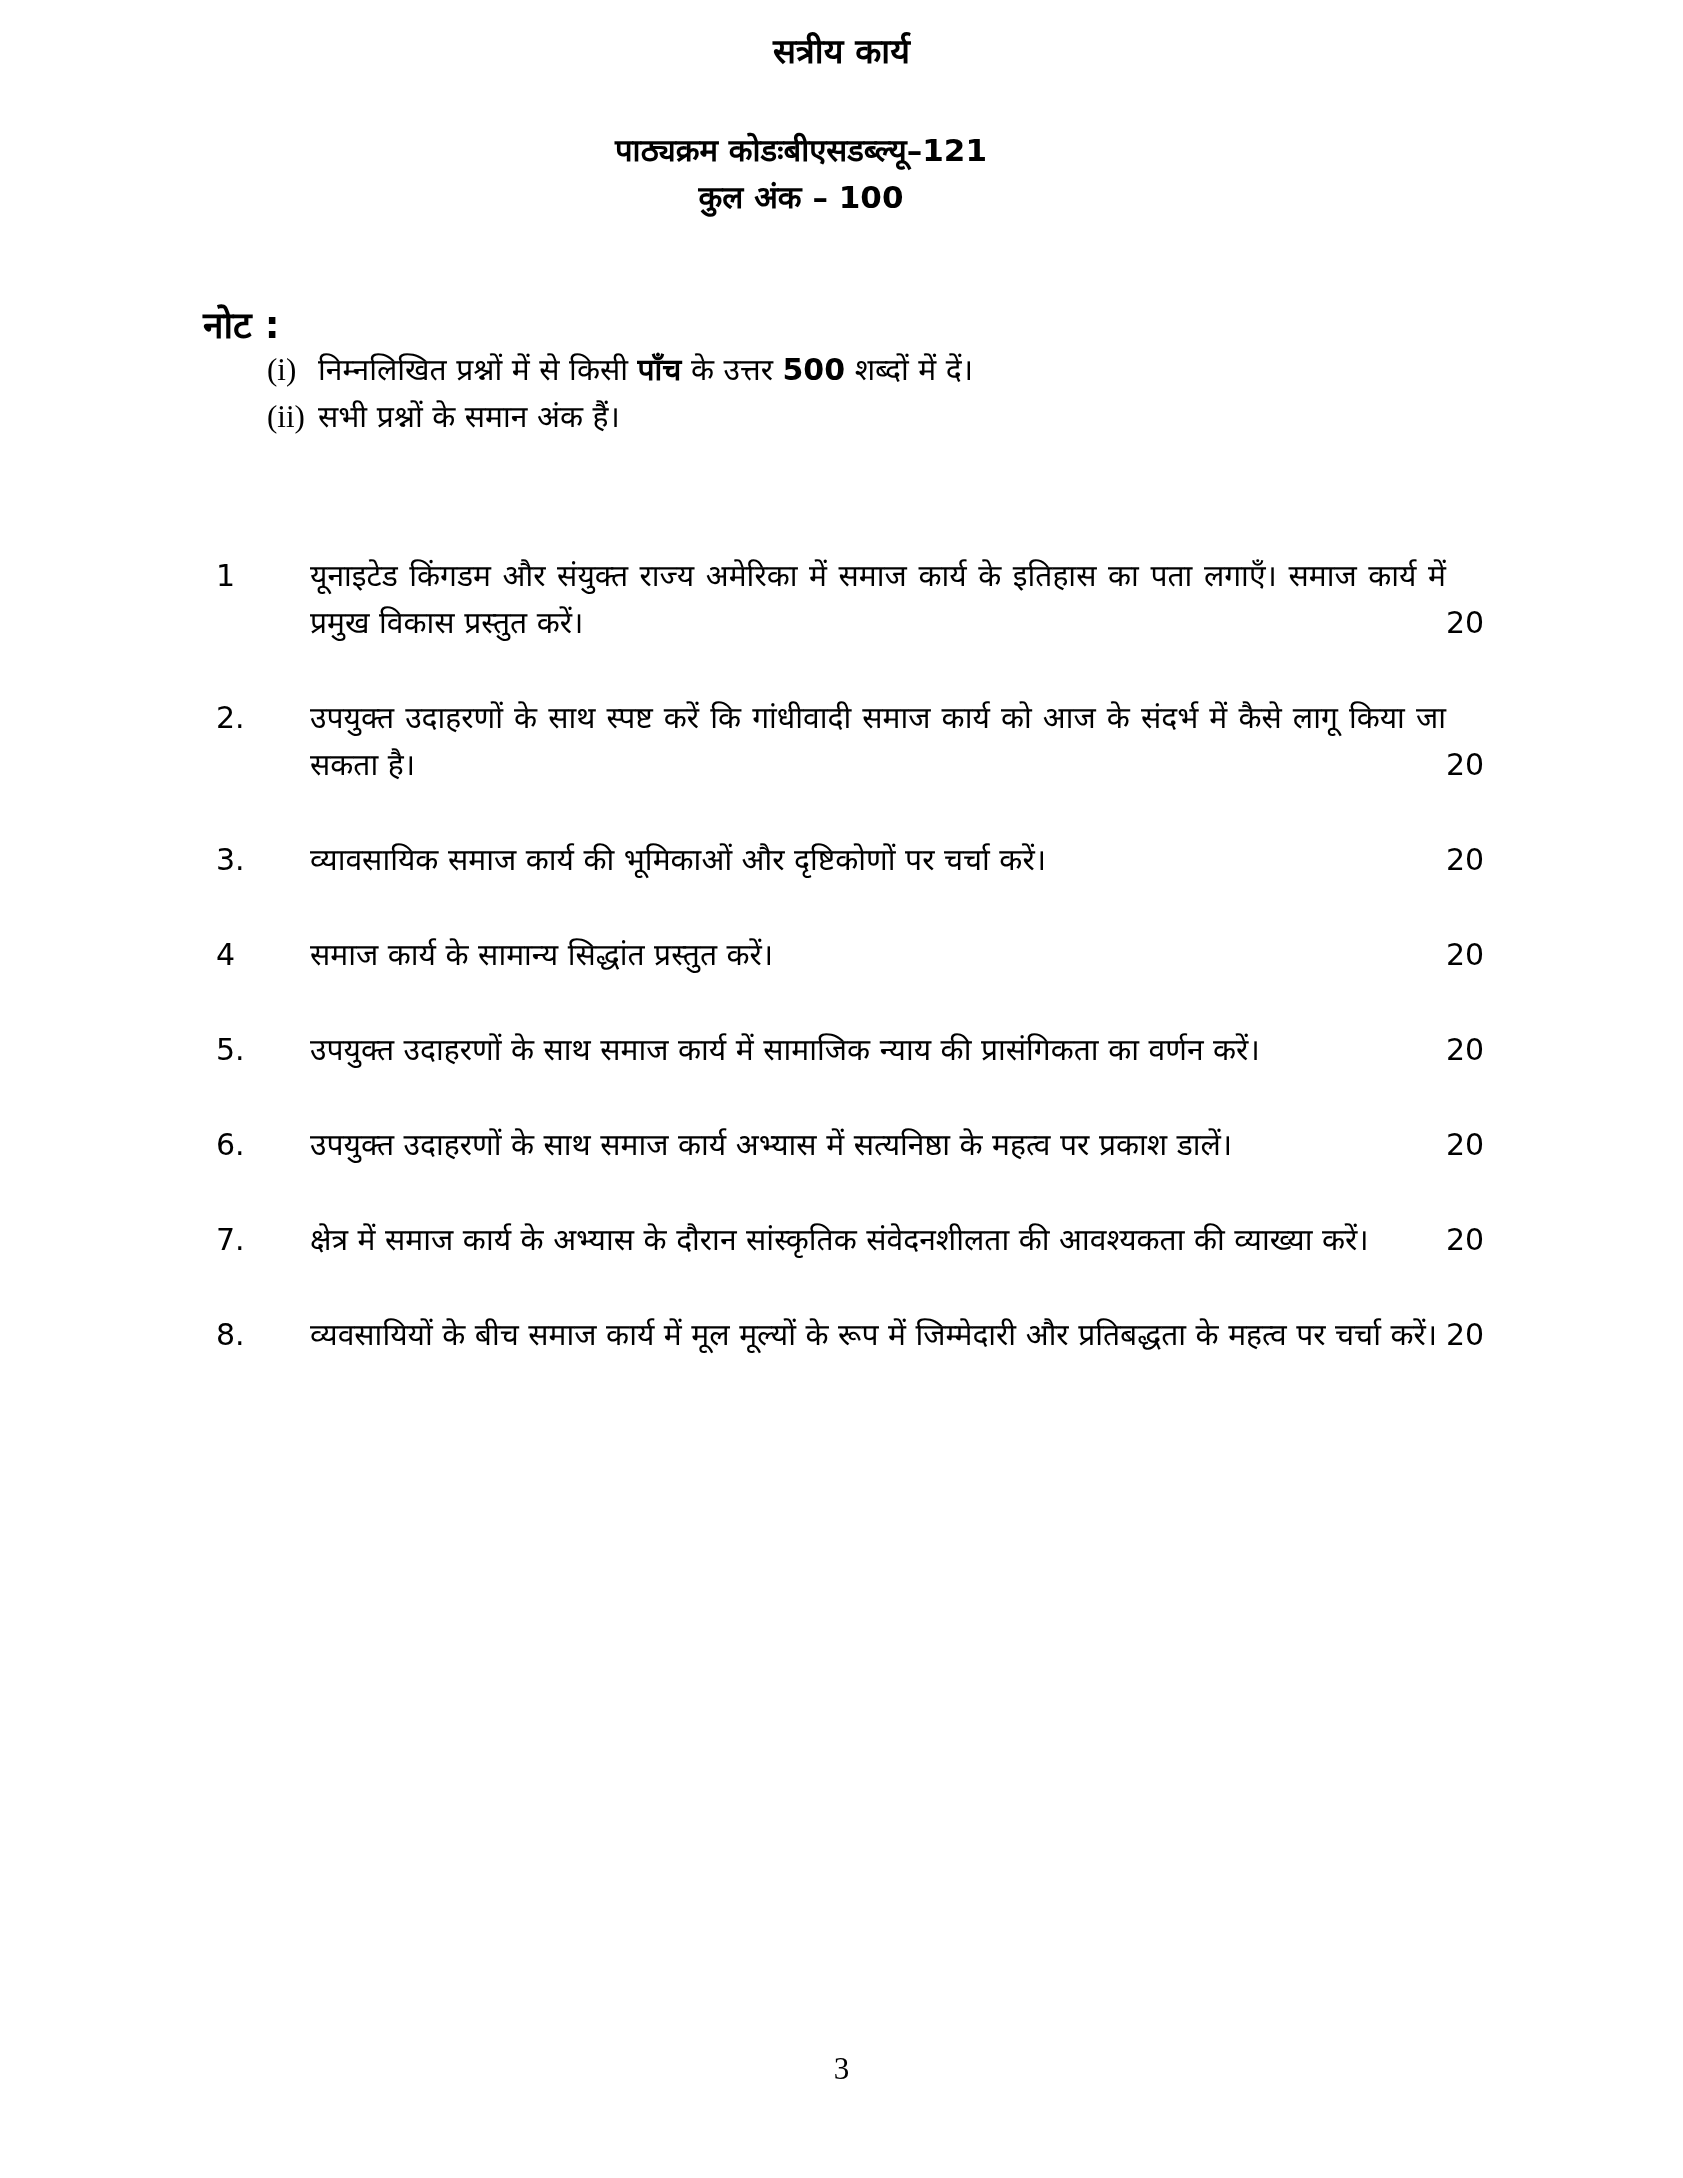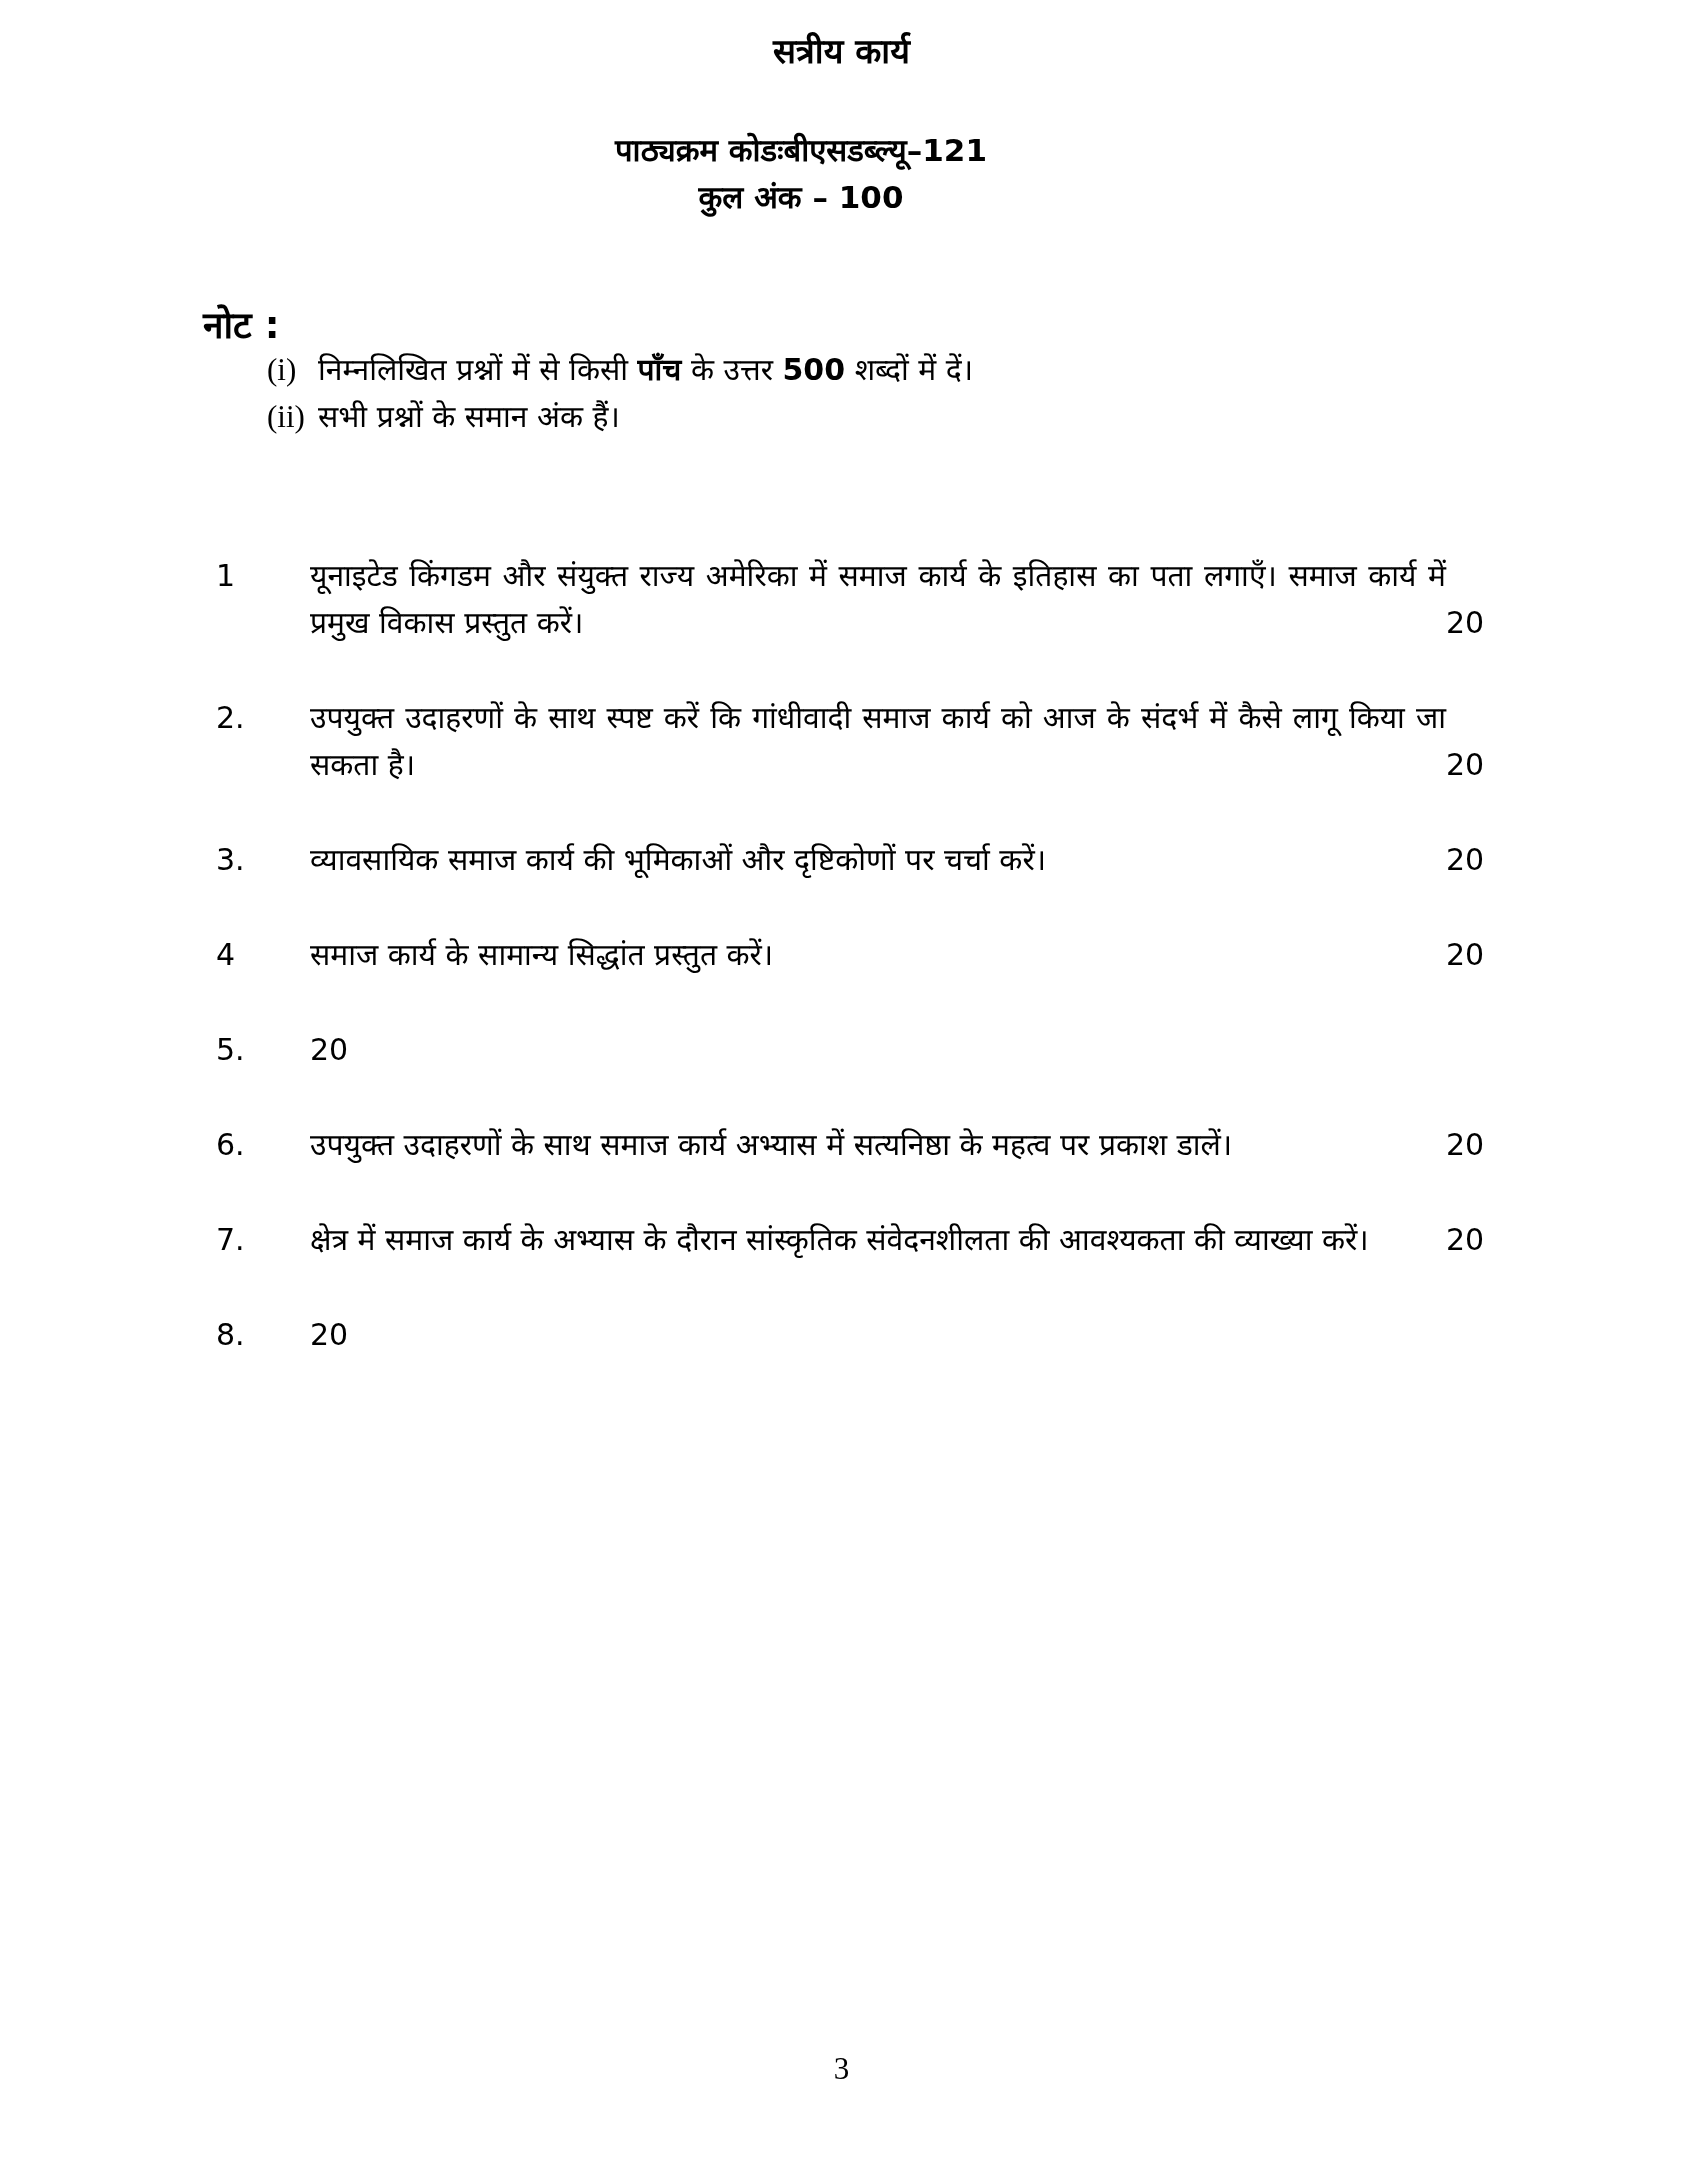--- a/index.html
+++ b/index.html
@@ -141,37 +141,39 @@
     </div>
 
     <div class="question">
       <span class="q-num">4</span>
       <span class="q-text">समाज कार्य के सामान्य सिद्धांत प्रस्तुत करें।</span>
       <span class="q-marks">20</span>
     </div>
 
     <div class="question">
       <span class="q-num">5.</span>
+      <span class="q-text">उपयुक्त उदाहरणों के साथ समाज कार्य में सामाजिक न्याय की प्रासंगिकता का वर्णन करें।</span>
       <span class="q-marks">20</span>
     </div>
 
     <div class="question">
       <span class="q-num">6.</span>
       <span class="q-text">उपयुक्त उदाहरणों के साथ समाज कार्य अभ्यास में सत्यनिष्ठा के महत्व पर प्रकाश डालें।</span>
       <span class="q-marks">20</span>
     </div>
 
     <div class="question">
       <span class="q-num">7.</span>
       <span class="q-text">क्षेत्र में समाज कार्य के अभ्यास के दौरान सांस्कृतिक संवेदनशीलता की आवश्यकता की व्याख्या करें।</span>
       <span class="q-marks">20</span>
     </div>
 
     <div class="question">
       <span class="q-num">8.</span>
+      <span class="q-text">व्यवसायियों के बीच समाज कार्य में मूल मूल्यों के रूप में जिम्मेदारी और प्रतिबद्धता के महत्व पर चर्चा करें।</span>
       <span class="q-marks">20</span>
     </div>
 
   </div>
 
   <div class="page-number serif">3</div>
 
 </div>
 
 

